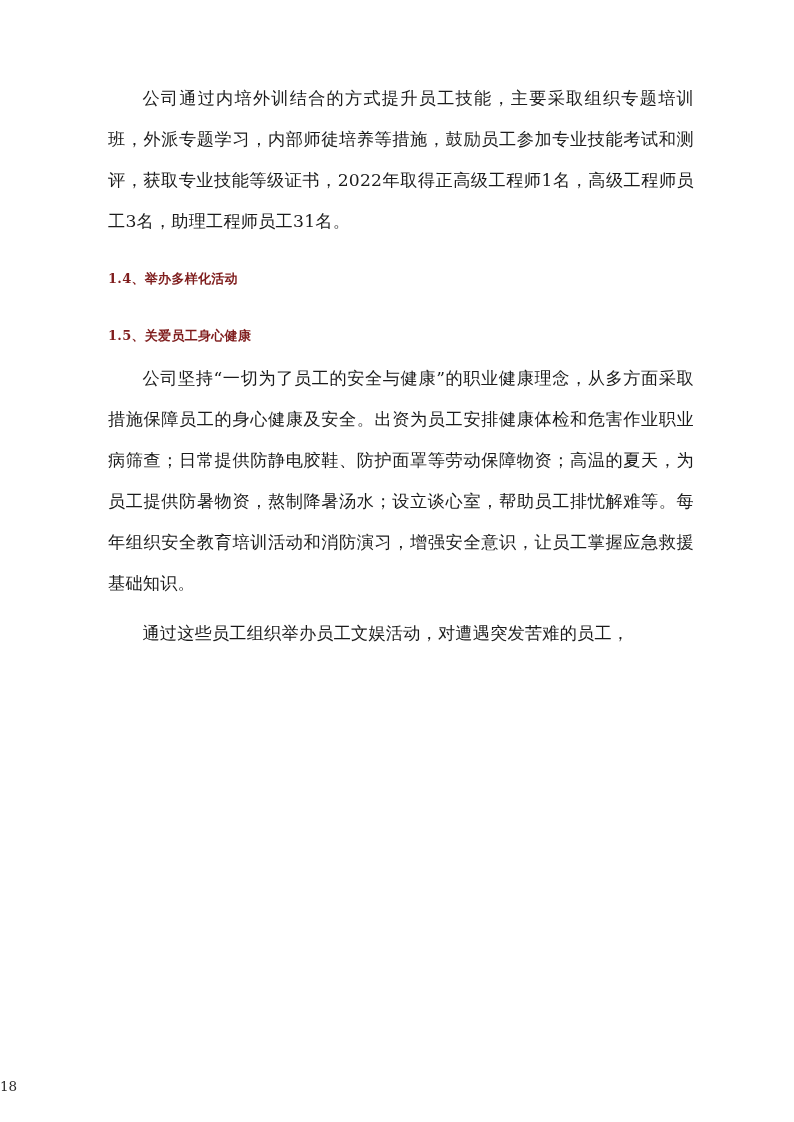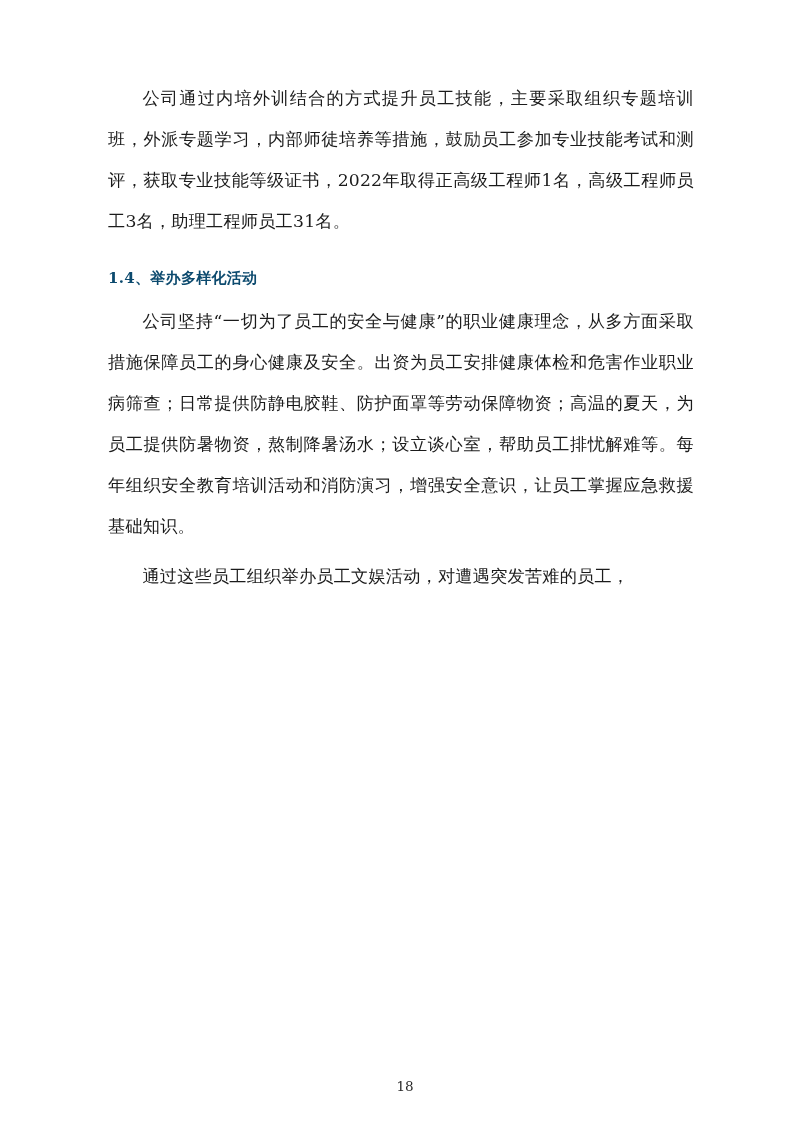--- a/index.html
+++ b/index.html
@@ -32,52 +32,52 @@
     font-size: 17.2px;
     line-height: 41px;
     text-align: justify;
     text-justify: inter-ideograph;
     text-indent: 2em;
     letter-spacing: 0.2px;
     color: #1b1b1b;
   }
   h2.heading {
     margin: 16px 0 2px 0;
-    font-size: 15px;
+    font-size: 13px;
     line-height: 41px;
     font-weight: bold;
     text-indent: 0;
     letter-spacing: 0.3px;
-    color: #0c4a6e;
+    color: #7f1d1d;
   }
   .spacer-sm { height: 7px; }
   .page-number {
     position: absolute;
     left: 0;
     right: 0;
     bottom: 28px;
-    text-align: center;
+    text-align: left;
     font-size: 13.5px;
     color: #2b2b2b;
     font-family: "DejaVu Serif", "Liberation Serif", serif;
-    padding-left: 16px;
   }
 </style>
 </head>
 <body>
 
 <div class="page">
   <div class="doc-body">
 
     <p class="para">公司通过内培外训结合的方式提升员工技能，主要采取组织专题培训班，外派专题学习，内部师徒培养等措施，鼓励员工参加专业技能考试和测评，获取专业技能等级证书，2022年取得正高级工程师1名，高级工程师员工3名，助理工程师员工31名。</p>
 
 
     <h2 class="heading">1.4、举办多样化活动</h2>
 
 
+    <h2 class="heading">1.5、关爱员工身心健康</h2>
 
     <p class="para">公司坚持“一切为了员工的安全与健康”的职业健康理念，从多方面采取措施保障员工的身心健康及安全。出资为员工安排健康体检和危害作业职业病筛查；日常提供防静电胶鞋、防护面罩等劳动保障物资；高温的夏天，为员工提供防暑物资，熬制降暑汤水；设立谈心室，帮助员工排忧解难等。每年组织安全教育培训活动和消防演习，增强安全意识，让员工掌握应急救援基础知识。</p>
 
     <div class="spacer-sm"></div>
 
     <p class="para">通过这些员工组织举办员工文娱活动，对遭遇突发苦难的员工，</p>
 
   </div>
 
   <div class="page-number">18</div>

